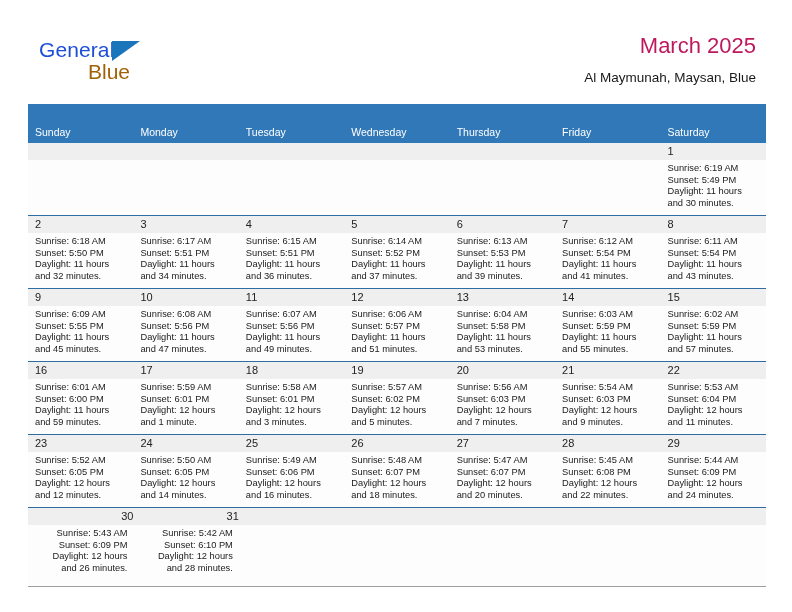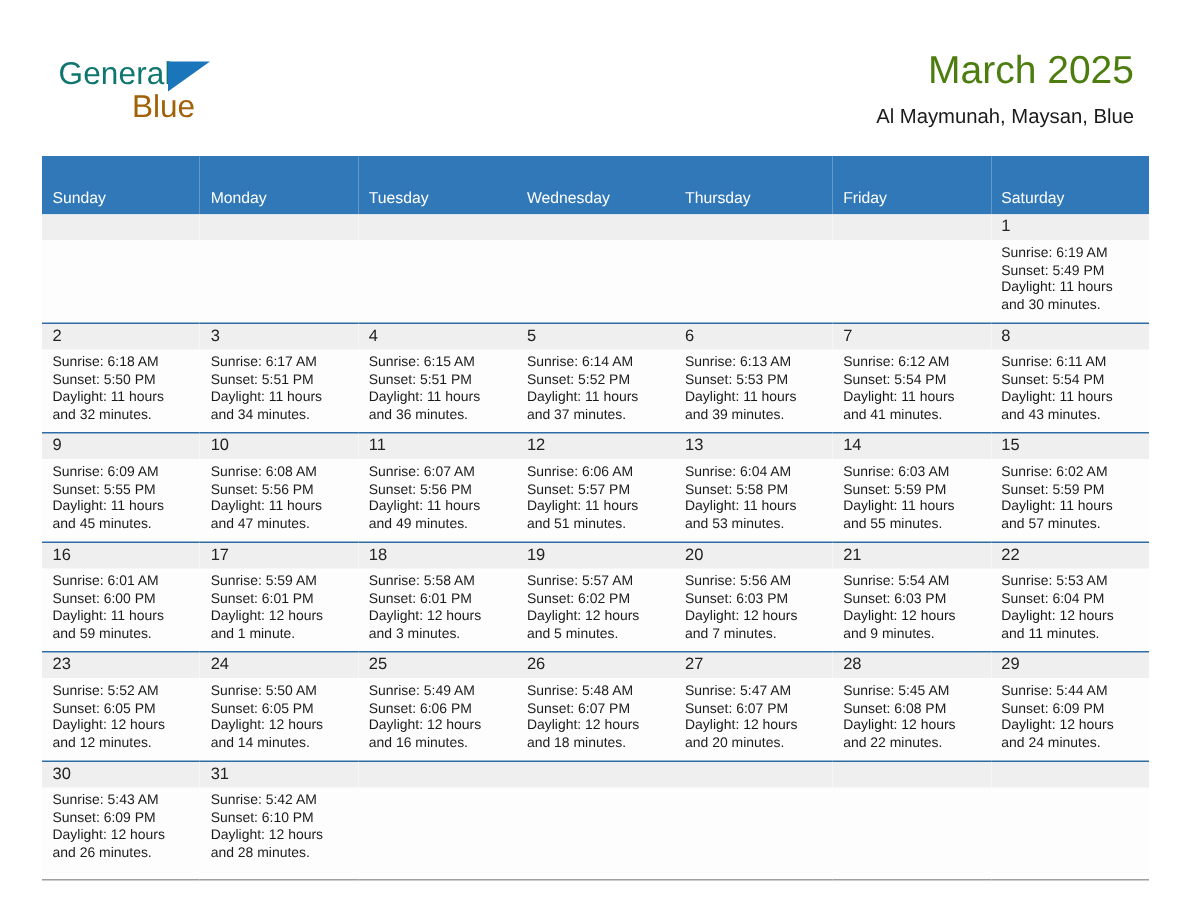--- a/index.html
+++ b/index.html
@@ -35,21 +35,21 @@
     top: 38px;
     width: 140px;
     height: 48px;
   }
   .logo-general {
     position: absolute;
     left: 0;
     top: 0;
     font-size: 21px;
     letter-spacing: 0.1px;
-    color: #0f766e;
+    color: #1d4ed8;
     font-family: "Liberation Sans", sans-serif;
   }
   .logo-tri {
     position: absolute;
     left: 73px;
     top: 3px;
     width: 0;
     height: 0;
     border-left: 28px solid #1b75bb;
     border-bottom: 20px solid transparent;
@@ -63,22 +63,22 @@
     font-family: "Liberation Sans", sans-serif;
   }
 
   .title-block {
     position: absolute;
     right: 36px;
     top: 30px;
     text-align: right;
   }
   .cal-title {
-    font-size: 26px;
-    color: #4d7c0f;
+    font-size: 22px;
+    color: #be185d;
     line-height: 32px;
     white-space: nowrap;
   }
   .cal-subtitle {
     font-size: 13.5px;
     color: #1a1a1a;
     line-height: 20px;
     margin-top: 6px;
     white-space: nowrap;
   }
@@ -114,20 +114,21 @@
     vertical-align: top;
     padding: 0;
     border-bottom: 1.6px solid #2e6da4;
     border-right: none;
     height: 72px;
     background: #fdfdfd;
   }
   tbody tr:last-child td {
     border-bottom: 1.1px solid #9e9e9e;
     height: 78px;
+    text-align: right;
   }
   .daynum-band {
     background: #efefef;
     height: 17px;
     line-height: 17px;
     padding-left: 7px;
     font-size: 11px;
     color: #222222;
   }
   .cell-body {

